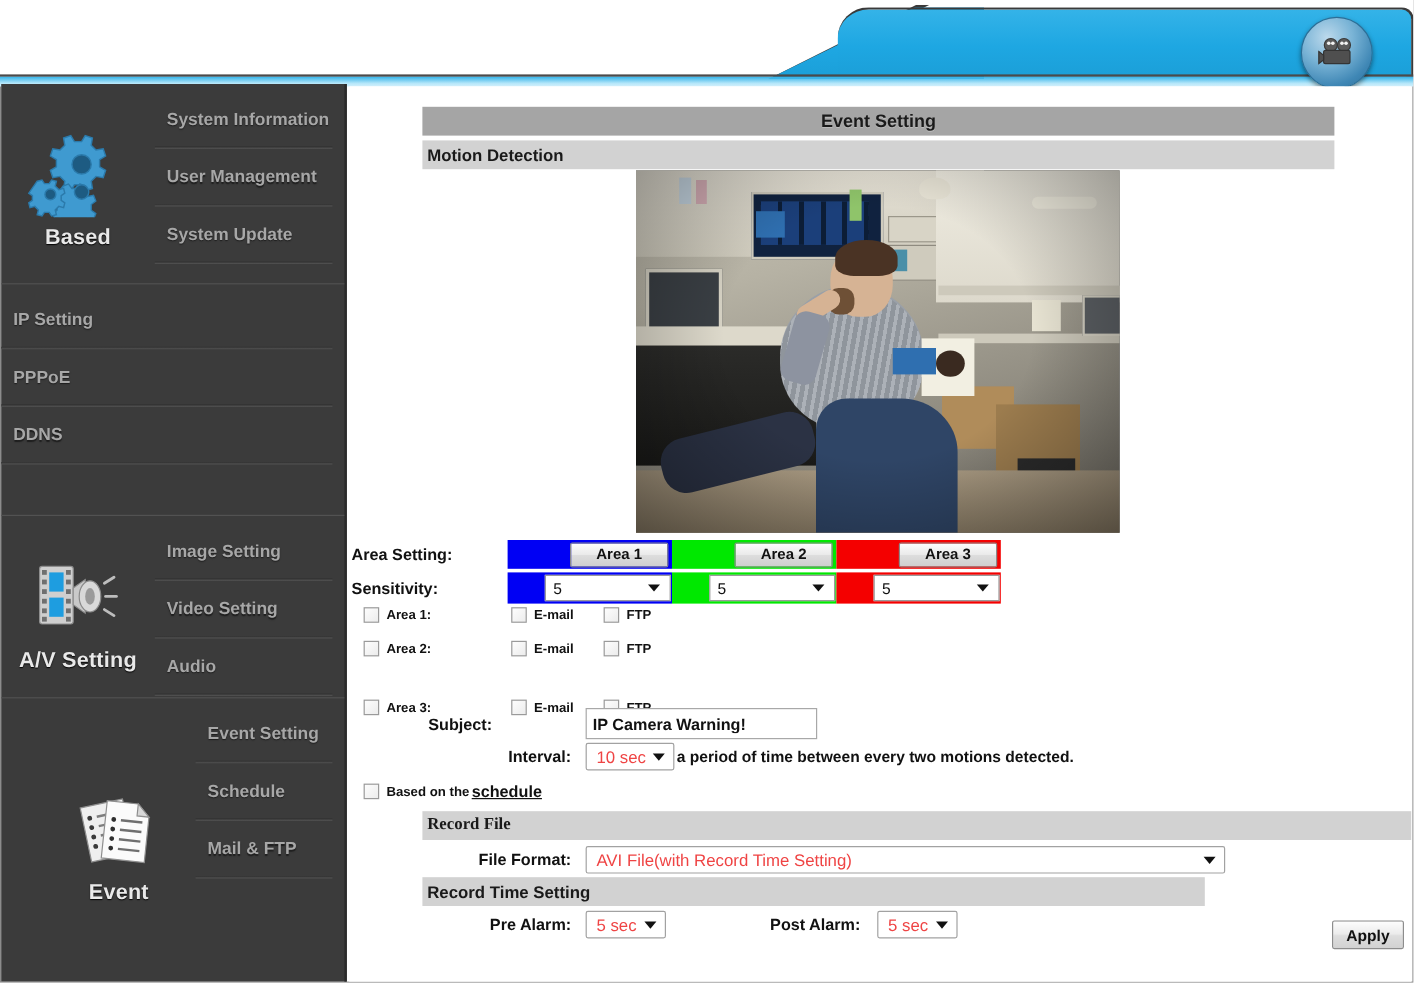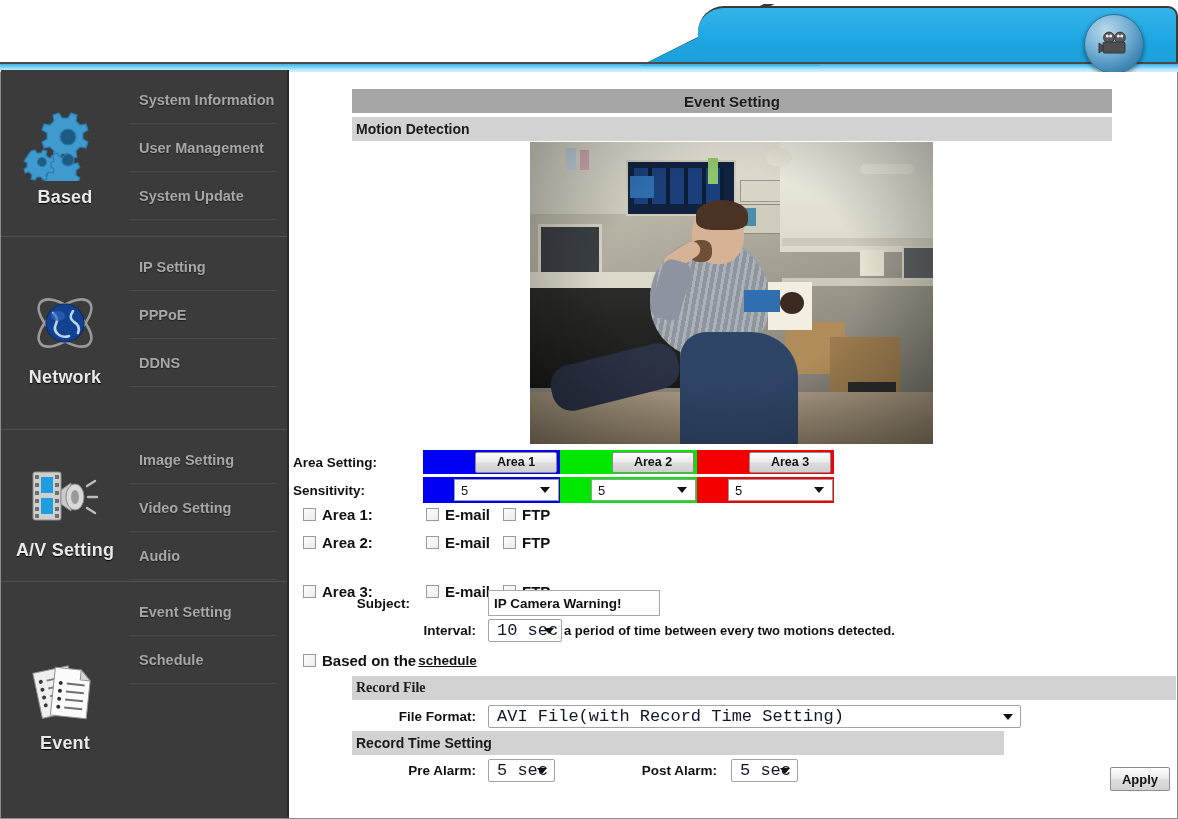--- a/index.html
+++ b/index.html
@@ -151,33 +151,33 @@
     display:flex;align-items:center;padding-left:6px;cursor:pointer;
   }
   .mini-sel .cv{position:absolute;right:8px;top:50%;transform:translateY(-50%);}
 
   .cbx{
     width:13px;height:13px;box-sizing:border-box;
     background:linear-gradient(135deg,#fdfdfd 0%,#ececec 100%);
     border:1px solid #9a9a9a;display:inline-block;flex:0 0 13px;
     cursor:pointer;
   }
-  .cb-lab{font-size:15px;font-weight:bold;color:#111;margin-left:6px;}
+  .cb-lab{font-size:11px;font-weight:bold;color:#111;margin-left:6px;}
 
   .txt-input{
-    width:172px;height:22px;box-sizing:border-box;
+    width:193px;height:22px;box-sizing:border-box;
     border:1px solid #a8a8a8;background:#fff;
     font-size:13.5px;font-weight:bold;color:#111;
     padding:12px 5px;font-family:"Liberation Sans",sans-serif;
   }
   .sel{
     position:relative;box-sizing:border-box;height:23px;
     border:1px solid #a2a2a2;background:#fff;border-radius:2px;
-    font-size:17px;color:#0f172a;display:flex;align-items:center;
-    padding-left:8px;cursor:pointer;font-family:Liberation Mono, monospace;
+    font-size:14px;color:#ef4444;display:flex;align-items:center;
+    padding-left:8px;cursor:pointer;
   }
   .sel .cv{position:absolute;right:7px;top:50%;transform:translateY(-50%);}
   .cv{width:0;height:0;border-left:5px solid transparent;border-right:5px solid transparent;border-top:6px solid #111;}
   .hint{font-size:13px;font-weight:bold;color:#111;margin-left:2px;}
   .link{color:#111;text-decoration:underline;font-weight:bold;cursor:pointer;}
 
   .apply-btn{
     position:absolute;right:6px;top:695px;
     height:22px;padding:0 11px;
     background:linear-gradient(180deg,#fdfdfd 0%, #ebebeb 48%, #dedede 52%, #d2d2d2 100%);
@@ -232,31 +232,20 @@
         <div class="grp-items">
           <div class="side-item">System Information</div>
           <div class="side-item">User Management</div>
           <div class="side-item last">System Update</div>
         </div>
       </div>
     </div>
 
     <div class="side-group" style="height:193px;">
       <div class="grp-inner">
-        <div class="grp-icon-col" style="height:193px;">
-          <svg class="ico" viewBox="0 0 84 74">
-            <ellipse cx="42" cy="36" rx="32" ry="15" fill="none" stroke="#9a9a9a" stroke-width="2.6" transform="rotate(40 42 36)"></ellipse>
-            <ellipse cx="42" cy="36" rx="32" ry="15" fill="none" stroke="#9a9a9a" stroke-width="2.6" transform="rotate(-40 42 36)"></ellipse>
-            <circle cx="42" cy="36" r="19" fill="#12418f"></circle>
-            <circle cx="42" cy="36" r="19" fill="none" stroke="#0b2d66" stroke-width="1.2"></circle>
-            <path d="M30 26 q6 5 3 11 q-3 6 2 10 M50 24 q-5 7 1 11 q7 4 4 11 M36 48 q5 3 10 1" fill="none" stroke="#bcd6f2" stroke-width="2.6" stroke-linecap="round"></path>
-            <ellipse cx="35" cy="29" rx="7" ry="5" fill="#2f64b5" opacity=".7"></ellipse>
-          </svg>
-          <div class="grp-title">Network</div>
-        </div>
         <div class="grp-items">
           <div class="side-item">IP Setting</div>
           <div class="side-item">PPPoE</div>
           <div class="side-item last">DDNS</div>
         </div>
       </div>
     </div>
 
     <div class="side-group" style="height:152px;">
       <div class="grp-inner">
@@ -293,21 +282,21 @@
         <div class="grp-items">
           <div class="side-item">Image Setting</div>
           <div class="side-item">Video Setting</div>
           <div class="side-item last">Audio</div>
         </div>
       </div>
     </div>
 
     <div class="side-group" style="height:234px;">
       <div class="grp-inner">
-        <div class="grp-icon-col" style="height:234px;">
+        <div class="grp-icon-col" style="height:234px;padding-left:34px;">
           <svg class="ico" viewBox="0 0 84 74">
             <g transform="rotate(-12 42 37)">
               <rect x="14" y="14" width="36" height="46" fill="#efefef" stroke="#8f8f8f"></rect>
               <g fill="#3a3a3a">
                 <circle cx="20" cy="24" r="2"></circle>
                   <circle cx="20" cy="32" r="2"></circle>
                 <circle cx="20" cy="40" r="2"></circle>
                   <circle cx="20" cy="48" r="2"></circle>
               </g>
               <g stroke="#7d7d7d" stroke-width="2">
@@ -332,20 +321,21 @@
                   <path d="M43 47 h18"></path>
                   <path d="M43 55 h18"></path>
               </g>
             </g>
           </svg>
           <div class="grp-title">Event</div>
         </div>
         <div class="grp-items">
           <div class="side-item">Event Setting</div>
           <div class="side-item">Schedule</div>
+          <div class="side-item">Mail &amp; FTP</div>
         </div>
       </div>
     </div>
 
   </div>
 
   <div class="content">
 
     <div class="page-title">Event Setting</div>
     <div class="sec-bar" id="motion-bar">Motion Detection</div>

